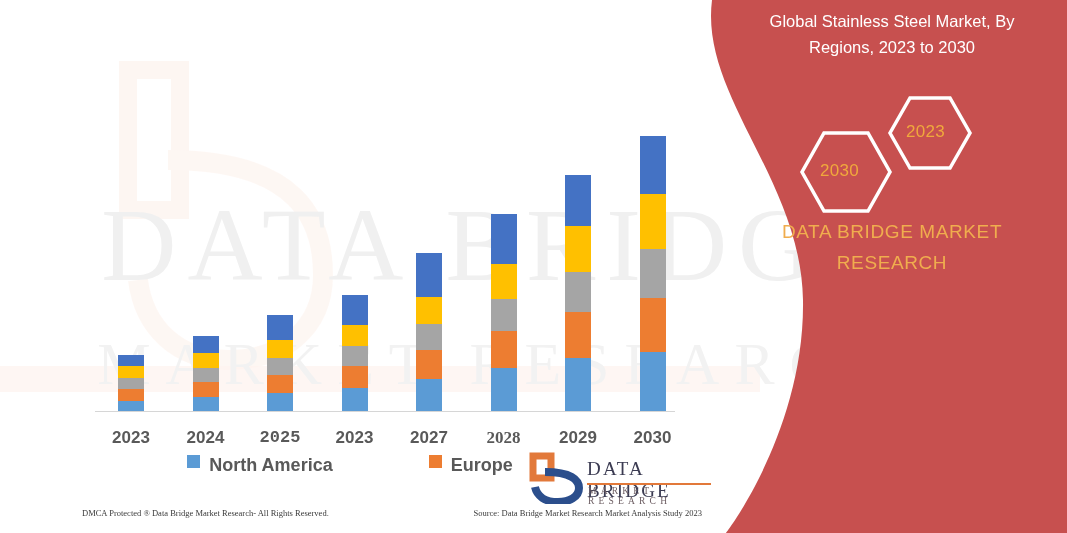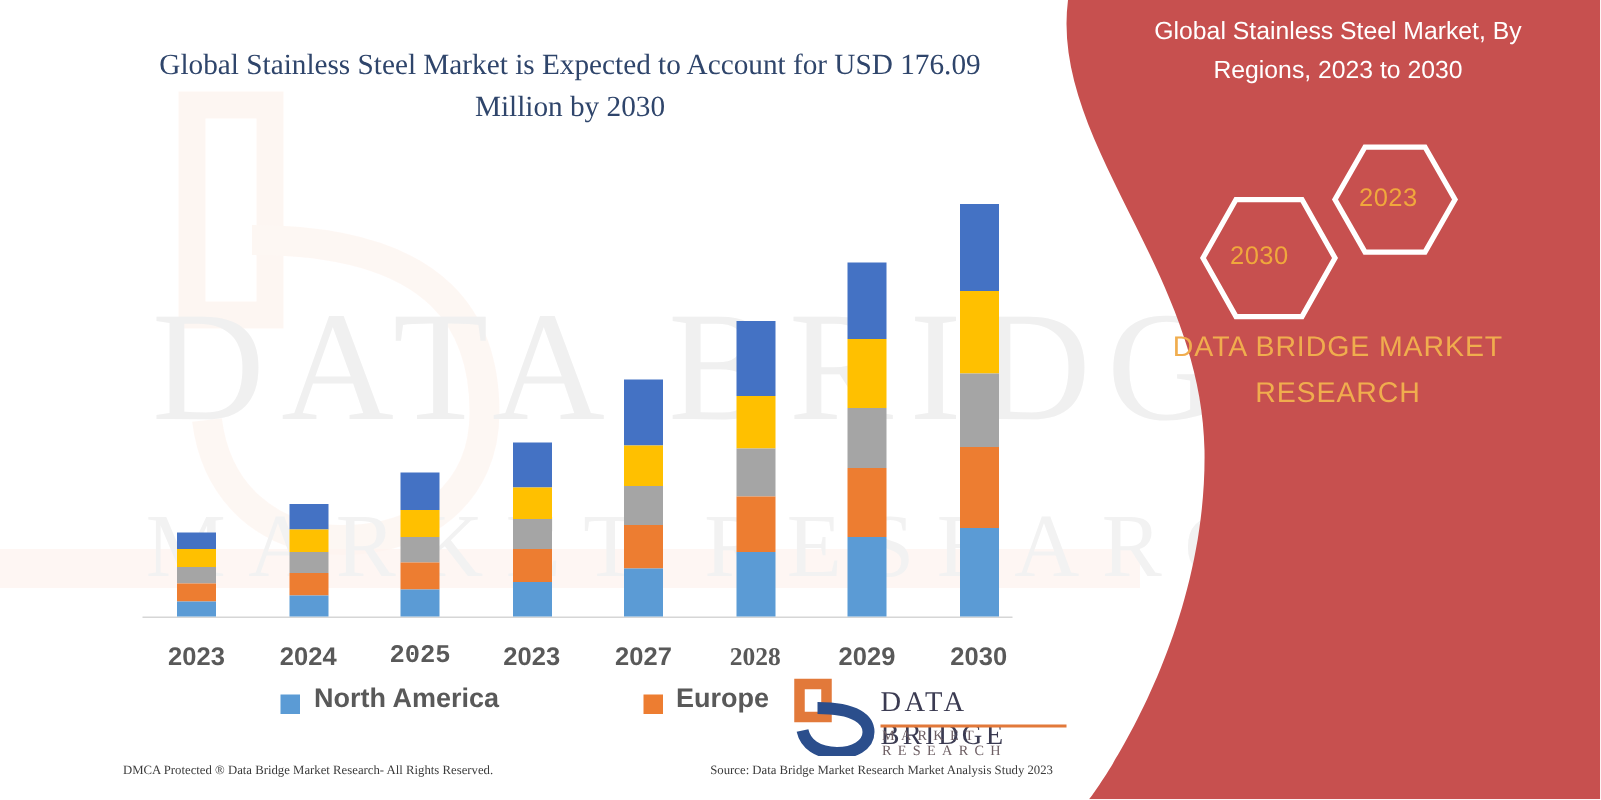--- a/index.html
+++ b/index.html
@@ -62,21 +62,21 @@
   .xlab{
     position:absolute;width:60px;text-align:center;
     font-size:17px;font-weight:bold;color:#595959;
     font-family:"Liberation Sans", sans-serif;
   }
 
   .legend{
     position:absolute;left:0;top:455px;width:700px;
     display:flex;justify-content:center;gap:96px;align-items:center;
   }
-  .lg-item{display:flex;align-items:flex-end;gap:9px;}
+  .lg-item{display:flex;align-items:flex-start;gap:9px;}
   .lg-swatch{width:13px;height:13px;display:inline-block;}
   .lg-text{font-size:18px;font-weight:bold;color:#595959;}
 
   .footer{
     position:absolute;left:82px;top:508px;width:620px;
     display:flex;justify-content:space-between;
     font-family:"Liberation Serif", serif;
     font-size:8.5px;color:#3a3a3a;white-space:nowrap;
   }
 
@@ -122,21 +122,20 @@
   <div class="wm-wrap">
     <svg class="wm-mark" viewBox="0 0 230 310">
       <path d="M20 10 L72 10 L72 150 L20 150 Z" fill="none" stroke="#fdeee6" stroke-width="18"></path>
       <path d="M60 100 C190 100 215 160 215 215 C215 268 175 300 120 300 C70 300 36 268 30 220" fill="none" stroke="#fdf0e9" stroke-width="20"></path>
     </svg>
     <div class="wm-band"></div>
     <div class="wm-big">DATA BRIDGE</div>
     <div class="wm-sub">MARKET RESEARCH</div>
   </div>
 
-  <div class="headline">Global Stainless Steel Market is Expected to Account for USD 176.09 Million by 2030</div>
 
   <div class="plot">
     <div class="axis-line"></div>
     <div id="bars">
         <div class="bar" style="left: 118px; height: 56px;">
           <div class="seg" style="background: rgb(91, 155, 213); height: 17.8571%;"></div>
           <div class="seg" style="background: rgb(237, 125, 49); height: 21.4286%;"></div>
           <div class="seg" style="background: rgb(165, 165, 165); height: 19.6429%;"></div>
           <div class="seg" style="background: rgb(255, 192, 0); height: 21.4286%;"></div>
           <div class="seg" style="background: rgb(68, 114, 196); height: 19.6429%;"></div>

